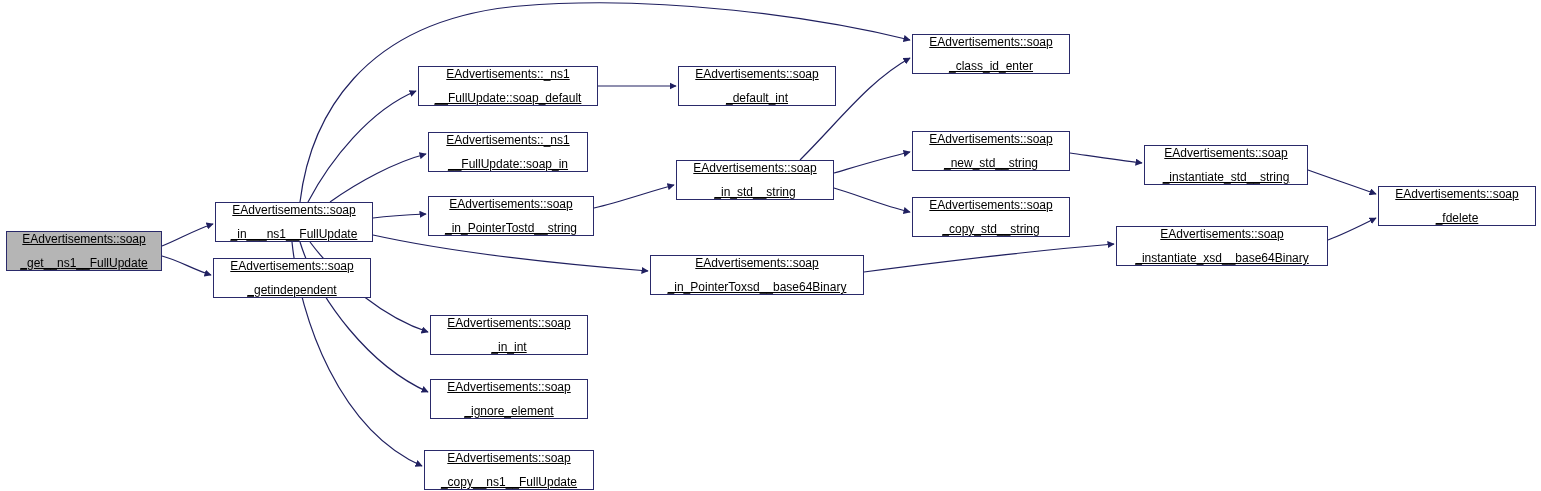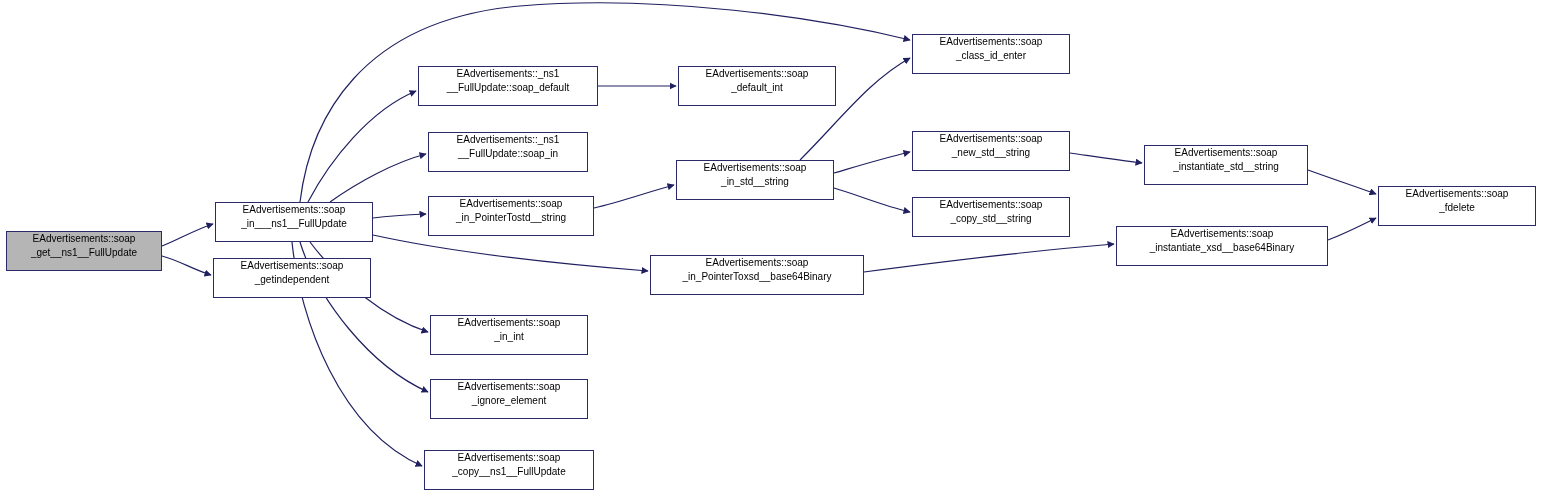--- a/index.html
+++ b/index.html
@@ -24,29 +24,30 @@
     width: 1541px;
     height: 491px;
     pointer-events: none;
   }
   .node {
     position: absolute;
     box-sizing: border-box;
     border: 1px solid #2a2a6a;
     background: #ffffff;
     color: #000000;
-    font-size: 10px;
+    font-size: 12px;
     line-height: 14px;
     display: flex;
     flex-direction: column;
     align-items: center;
-    justify-content: flex-start;
+    justify-content: space-between;
     text-align: center;
     white-space: pre;
     z-index: 2;
+    text-decoration: underline;
   }
   .node.current {
     background: #b5b5b5;
     border-color: #2a2a6a;
   }
   .node .line1, .node .line2 {
     display: block;
   }
 </style>
 </head>

